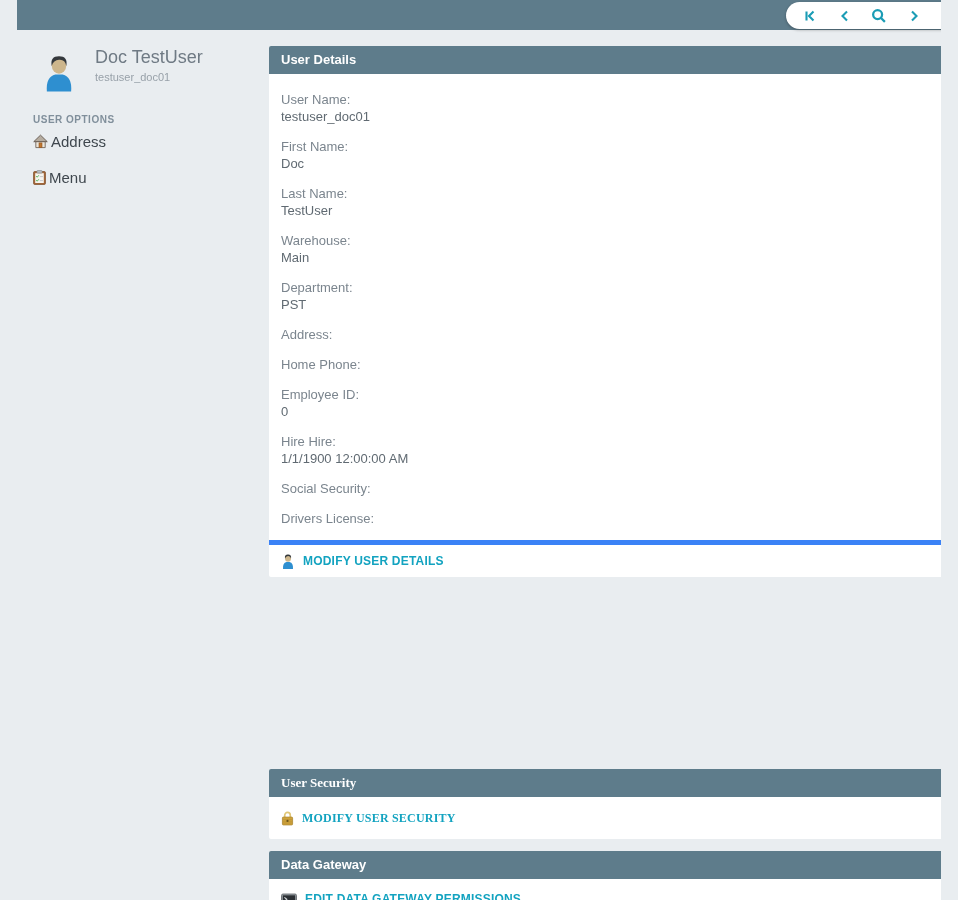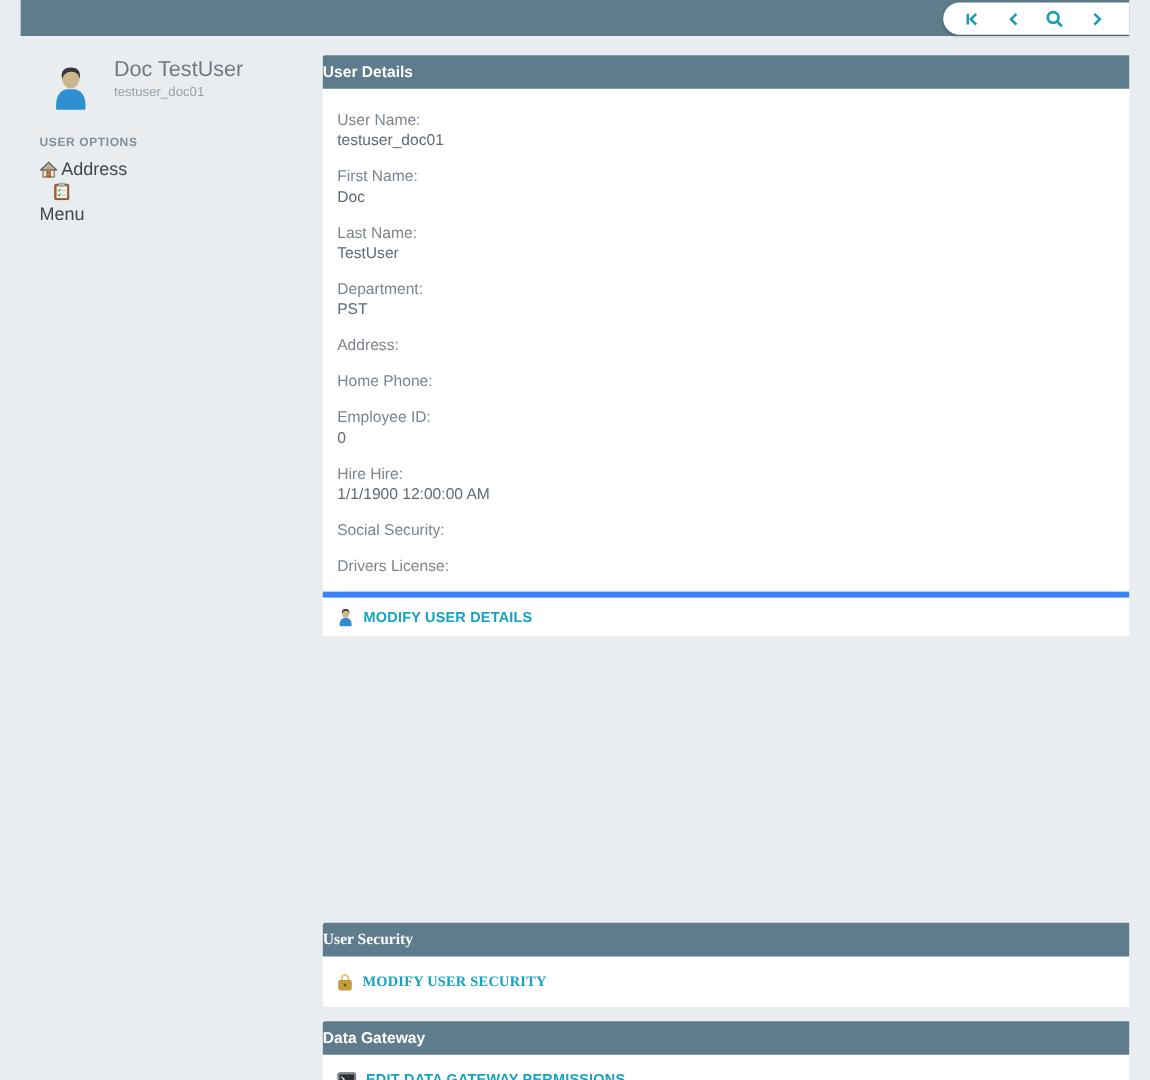--- a/index.html
+++ b/index.html
@@ -36,31 +36,31 @@
   }
   .side-section-title {
     position:absolute; left:16px; top:114px;
     font-size:10px; font-weight:bold; letter-spacing:0.5px; color:#808f9b;
   }
   .side-item {
     position:absolute; left:16px; height:19px;
     display:flex; align-items:center; gap:3px; cursor:pointer;
   }
   .side-item-summary { top:132px; }
-  .side-item-menu    { top:152px;flex-direction:column; }
+  .side-item-menu    { top:168px; }
   .side-item .lbl { font-size:15px; color:#3f474e; }
   
   .panel {
     position:absolute; left:252px; width:685px; background:#ffffff;
     border-radius:2px;
   }
   .panel-header {
     height:28px; background:#5e7c8b; color:#ffffff;
     font-size:13px; font-weight:bold; line-height:28px;
-    padding:0 0; border-radius:2px 2px 0 0;
+    padding:0 12px; border-radius:2px 2px 0 0;
   }
   #panel-details  { top:46px; }
   #panel-security { top:769px;font-family:Liberation Serif, serif; }
   #panel-gateway  { top:851px; height:60px; }
   .fields { padding:17px 12px 0 12px; }
   .field { margin-bottom:13px; }
   .field .f-label { font-size:13px; line-height:17px; color:#7b858e; }
   .field .f-value { font-size:13px; line-height:17px; color:#606a72; }
   .panel-footer {
     border-top:5px solid #3b82f6; height:37px;
@@ -184,20 +184,24 @@
         <div class="field">
           <div class="f-label">First Name:</div>
           <div class="f-value">Doc</div>
         </div>
 
         <div class="field">
           <div class="f-label">Last Name:</div>
           <div class="f-value">TestUser</div>
         </div>
 
+        <div class="field">
+          <div class="f-label">Warehouse:</div>
+          <div class="f-value">Main</div>
+        </div>
 
         <div class="field">
           <div class="f-label">Department:</div>
           <div class="f-value">PST</div>
         </div>
 
         <div class="field">
           <div class="f-label">Address:</div>
 
         </div>

